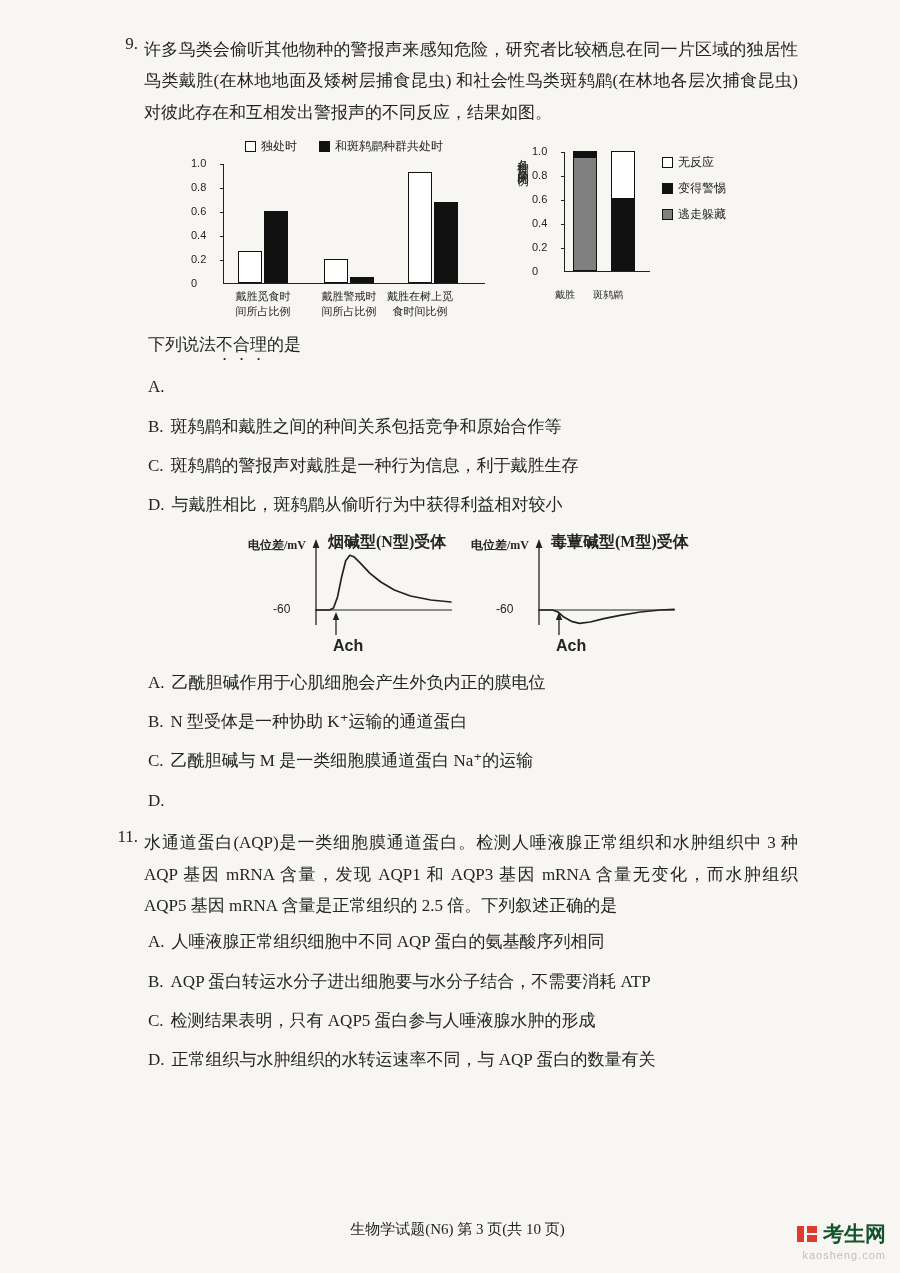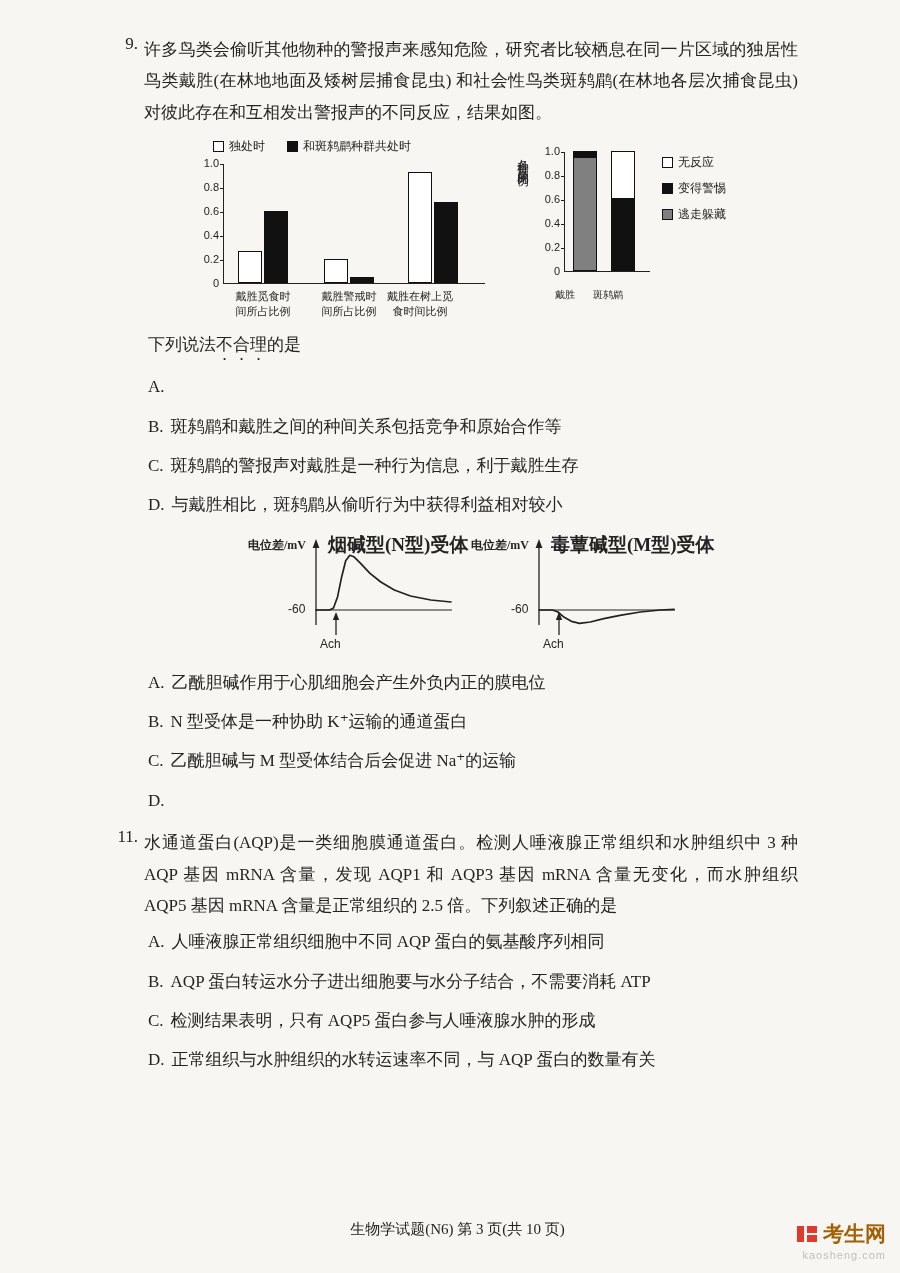--- a/index.html
+++ b/index.html
@@ -17,59 +17,59 @@
   .em-dots { -webkit-text-emphasis-style:filled dot; -webkit-text-emphasis-position:under;
              text-emphasis-style:filled dot; text-emphasis-position:under right; }
 
   .options { margin-left:40px; }
   .option { display:flex; line-height:1.55; margin-bottom:13px; }
   .opt-label { flex:none; margin-right:7px; }
 
   
   .fig9 { display:flex; margin:10px 0 4px 75px; padding-bottom:40px; }
   .chartA { width:322px; }
-  .legendA { display:flex; gap:22px; align-items:center; height:16px; margin-left:30px;
+  .legendA { display:flex; gap:22px; align-items:center; height:16px; margin-left:62px;
              font-size:12px; white-space:nowrap; }
   .legend-item { display:flex; align-items:center; gap:5px; }
   .legend-swatch { width:11px; height:11px; border:1px solid #111; flex:none; }
   .legend-label { font-size:12px; }
   .plotA { position:relative; width:262px; height:120px; margin:10px 0 0 40px;
            border-left:1.4px solid #222; border-bottom:1.4px solid #222; }
-  .ytick-label { position:absolute; left:-33px; width:28px; text-align:right; font-size:11px;
+  .ytick-label { position:absolute; left:-33px; width:28px; font-size:11px;
                  font-family:"Liberation Sans",sans-serif; }
   .ytick-mark { position:absolute; left:-4px; width:4px; height:1px; background:#222; }
   .barA { position:absolute; bottom:0; border:1px solid #111; }
   .catA { position:absolute; top:125px; width:104px; text-align:center; font-size:11px; line-height:1.35; }
 
   .chartB { display:flex; margin-left:10px; }
   .ylabelB { writing-mode:vertical-rl; font-size:11.5px; height:132px; margin-top:12px;
              letter-spacing:2px; }
   .plotB { position:relative; width:86px; height:120px; margin:14px 0 0 34px;
            border-left:1.4px solid #222; border-bottom:1.4px solid #222; }
   .segB { position:absolute; border:1px solid #111; }
   .catB { position:absolute; top:136px; width:60px; text-align:left; font-size:10px; }
   .legendB { margin:16px 0 0 12px; }
   .legendB .legend-item { margin-bottom:9px; }
 
   
   .fig10 { display:flex; gap:16px; margin:8px 0 12px 140px; }
   .lineplot { position:relative; width:207px; height:126px; }
   .lineplot svg { position:absolute; left:0; top:0; }
   .lp-ylabel { position:absolute; left:0; top:5px; font-size:12px; font-weight:bold; }
-  .lp-title { position:absolute; left:80px; top:0; font-size:19px; font-weight:bold; white-space:nowrap; }
-  .lp-baseline { position:absolute; left:40px; top:70px; font-size:12px;
+  .lp-title { position:absolute; left:80px; top:0; font-size:16px; font-weight:bold; white-space:nowrap; }
+  .lp-baseline { position:absolute; left:25px; top:70px; font-size:12px;
                  font-family:"Liberation Sans",sans-serif; }
-  .lp-ach { position:absolute; left:72px; top:105px; font-size:12px; font-weight:normal;
+  .lp-ach { position:absolute; left:85px; top:105px; font-size:16px; font-weight:bold;
             font-family:"Liberation Sans",sans-serif; }
 
   
   .footer { position:absolute; left:15px; right:0; bottom:34px; text-align:center; font-size:15px; }
   .watermark { position:absolute; right:14px; bottom:12px; text-align:right; }
   .wm-row { display:flex; align-items:center; gap:5px; justify-content:flex-end; }
-  .wm-title { color:#a16207; font-weight:bold; font-size:21px;
+  .wm-title { color:#14532d; font-weight:bold; font-size:21px;
               font-family:"Liberation Sans",sans-serif; }
   .wm-url { color:#c0bfbd; font-size:11px; letter-spacing:1px; margin-top:1px;
             font-family:"Liberation Sans",sans-serif; }
 </style>
 </head>
 <body>
 
 <div class="page">
 
   <section>
@@ -220,21 +220,21 @@
       <div class="option">
         <span class="opt-label">A.</span>
         <span class="opt-text">乙酰胆碱作用于心肌细胞会产生外负内正的膜电位</span>
       </div>
       <div class="option">
         <span class="opt-label">B.</span>
         <span class="opt-text">N 型受体是一种协助 K⁺运输的通道蛋白</span>
       </div>
       <div class="option">
         <span class="opt-label">C.</span>
-        <span class="opt-text">乙酰胆碱与 M 型受体结合后会促进 Na⁺的运输</span>
+        <span class="opt-text">乙酰胆碱与 M 是一类细胞膜通道蛋白 Na⁺的运输</span>
       </div>
       <div class="option">
         <span class="opt-label">D.</span>
       </div>
     </div>
   </section>
 
   <section>
     <div class="stem-row">
       <span class="qnum">11.</span>

